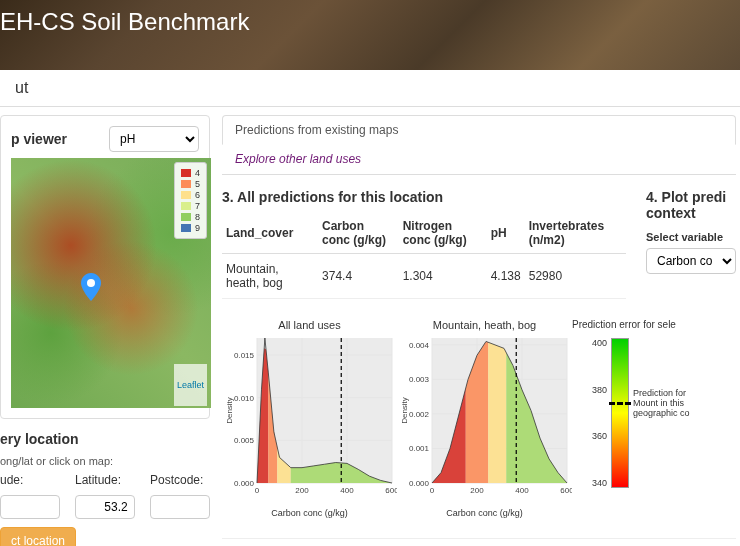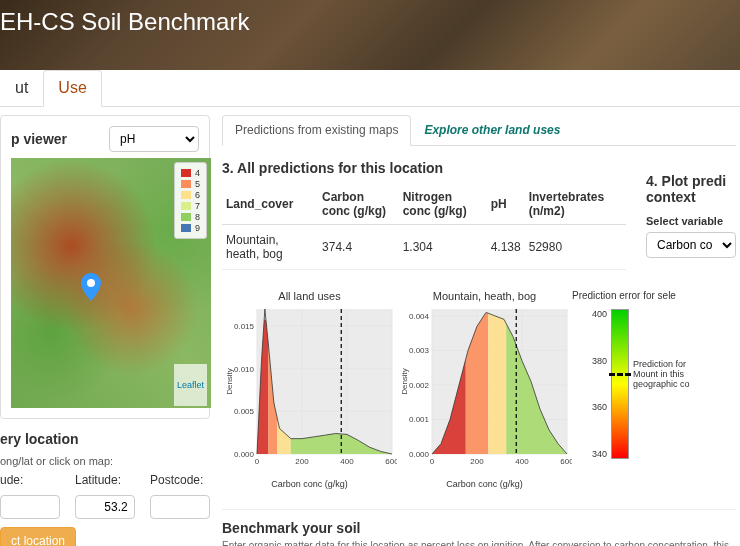--- a/index.html
+++ b/index.html
@@ -26,25 +26,25 @@
 .map-pin { position: absolute; left: 70px; top: 115px; }
 .map-legend { position: absolute; right: 4px; top: 4px; background: rgba(255,255,255,0.9); border: 1px solid #ccc; border-radius: 3px; padding: 4px 6px; font-size: 9px; }
 .legend-row { display: flex; align-items: center; gap: 4px; margin: 1px 0; }
 .legend-sw { width: 10px; height: 8px; }
 .leaflet-attr { position: absolute; bottom: 2px; right: 4px; font-size: 9px; background: rgba(255,255,255,0.7); padding: 16px 3px; color: #0078a8; }
 .query-loc { }
 .loc-row { display: flex; gap: 15px; margin: 6px 0; }
 .loc-group { flex: 1; }
 .loc-group label { font-size: 12px; display: block; margin-bottom: 2px; }
 .btn-primary { background: #f0ad4e; color: #fff; border: 1px solid #eea236; border-radius: 4px; padding: 6px 10px; font-size: 12px; cursor: pointer; }
-.nav-tabs2 { display: flex; border-bottom: 1px solid #ddd; margin-bottom: 10px; }
+.nav-tabs2 { display: flex; border-bottom: 1px solid #ddd; margin-bottom: 10px; flex-direction: column; }
 .nav-tab2 { padding: 7px 12px; font-size: 12px; border: 1px solid transparent; cursor: pointer; }
 .nav-tab2.active { border: 1px solid #ddd; border-bottom: 1px solid #fff; border-radius: 4px 4px 0 0; margin-bottom: -1px; color: #555; }
-.nav-tab2:not(.active) { color: #0f766e; font-style: italic; font-weight: bold; }
-.section-row { display: flex; gap: 20px; align-items: center; }
+.nav-tab2:not(.active) { color: #701a75; font-style: italic; }
+.section-row { display: flex; gap: 20px; }
 .section3 { flex: 1; }
 .section4 { width: 90px; }
 h3.sec { font-size: 14px; font-weight: bold; margin: 4px 0 8px 0; }
 .pred-table { width: 100%; border-collapse: collapse; font-size: 12px; }
 .pred-table th { text-align: left; font-weight: bold; padding: 6px 4px; border-bottom: 1px solid #ddd; }
 .pred-table td { padding: 8px 4px; border-bottom: 1px solid #eee; }
 .charts-row { display: flex; margin-top: 20px; }
 .chart-box { position: relative; }
 .chart-title { font-size: 11px; text-align: center; margin-bottom: 2px; }
 .chart-axis-x { font-size: 9px; text-align: center; margin-top: 2px; }
@@ -61,21 +61,20 @@
 </style>
 </head>
 <body>
 
 <div class="header">
   <div class="app-title">EH-CS Soil Benchmark</div>
 </div>
 
 <div class="tabs">
   <div class="tab">ut</div>
-  <div class="tab active">Use</div>
 </div>
 
 <div class="main">
 
   <div class="left-col">
     <div class="panel">
       <div class="panel-header">
         <h3>p viewer</h3>
         <select style="width:90px;">
           <option>pH</option>

